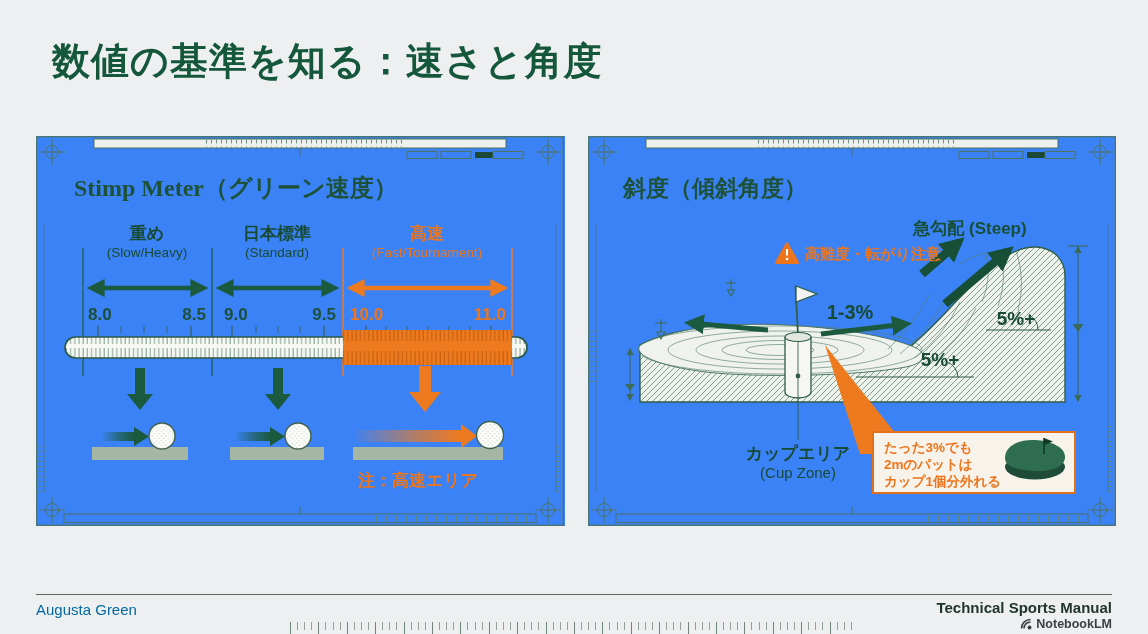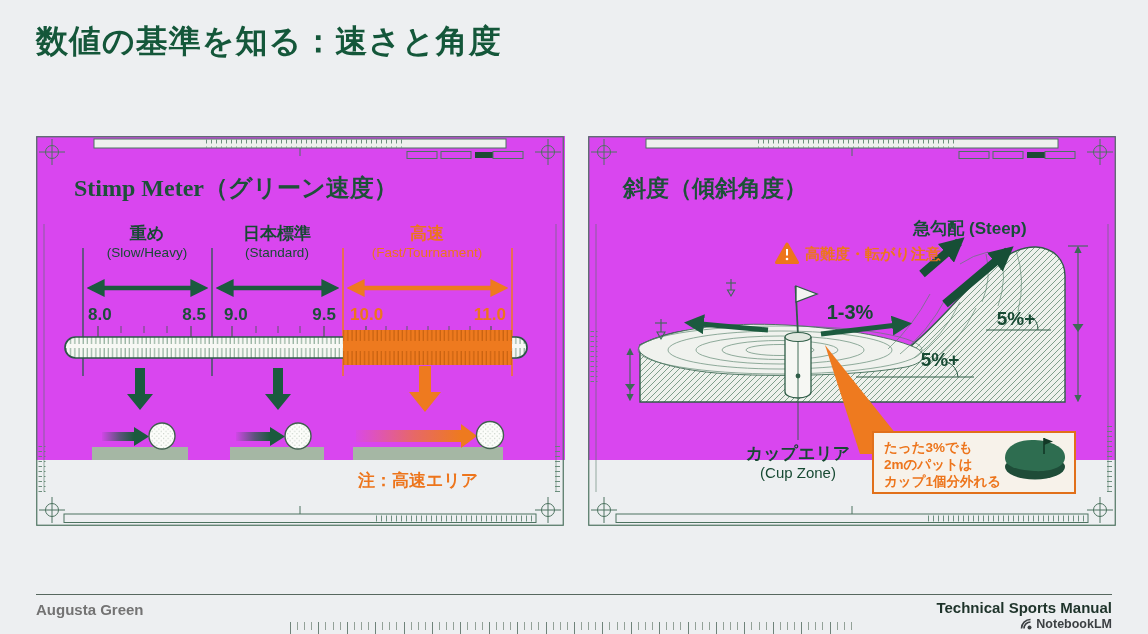--- a/index.html
+++ b/index.html
@@ -2,34 +2,34 @@
 <html><head>
 <meta charset="utf-8">
 <style>
   html,body{margin:0;padding:0;}
   body{
     width:1148px;height:634px;position:relative;overflow:hidden;
     background:#edeff1;
     font-family:"Liberation Sans","DejaVu Sans",sans-serif;
   }
   .page-title{
-    position:absolute;left:36px;top:20px;margin:0;
-    font-size:32px;font-weight:800;letter-spacing:1px;color:#14573a;
+    position:absolute;left:36px;top:20px;margin:16px;
+    font-size:38px;font-weight:800;letter-spacing:1px;color:#14573a;
   }
   .panel{
-    position:absolute;top:136px;width:529px;height:324px;
-    background:#d946ef;
+    position:absolute;top:136px;width:529px;height:390px;
+    background:#3b82f6;
   }
   #panel-left{left:36px;}
   #panel-right{left:588px;width:528px;}
   .panel svg{position:absolute;left:0;top:0;}
   .panel-title{font-family:"Liberation Serif","DejaVu Serif",serif;font-weight:bold;fill:#1d5138;}
   .zone-label{font-weight:bold;}
   .footer-line{position:absolute;left:36px;right:36px;top:594px;height:0;border-top:1.2px solid #31463b;opacity:.8;}
-  .footer-left{position:absolute;left:36px;top:601px;font-size:15px;color:#737373;font-weight:700;}
+  .footer-left{position:absolute;left:36px;top:601px;font-size:15px;color:#0369a1;font-weight:400;}
   .footer-right{position:absolute;right:36px;top:599px;font-size:15px;color:#1e332a;font-weight:600;}
   .footer-brand{position:absolute;right:36px;top:617px;font-size:12.5px;color:#3c4043;font-weight:600;display:flex;align-items:center;gap:3px;}
   .bottom-ruler-minor{position:absolute;left:290px;top:622px;width:568px;height:8px;
     background:repeating-linear-gradient(90deg,#93a198 0 1px,transparent 1px 7.1px);}
   .bottom-ruler-major{position:absolute;left:290px;top:622px;width:568px;height:12px;
     background:repeating-linear-gradient(90deg,#6f837a 0 1px,transparent 1px 28.4px);}
 </style>
 </head>
 <body>
 

